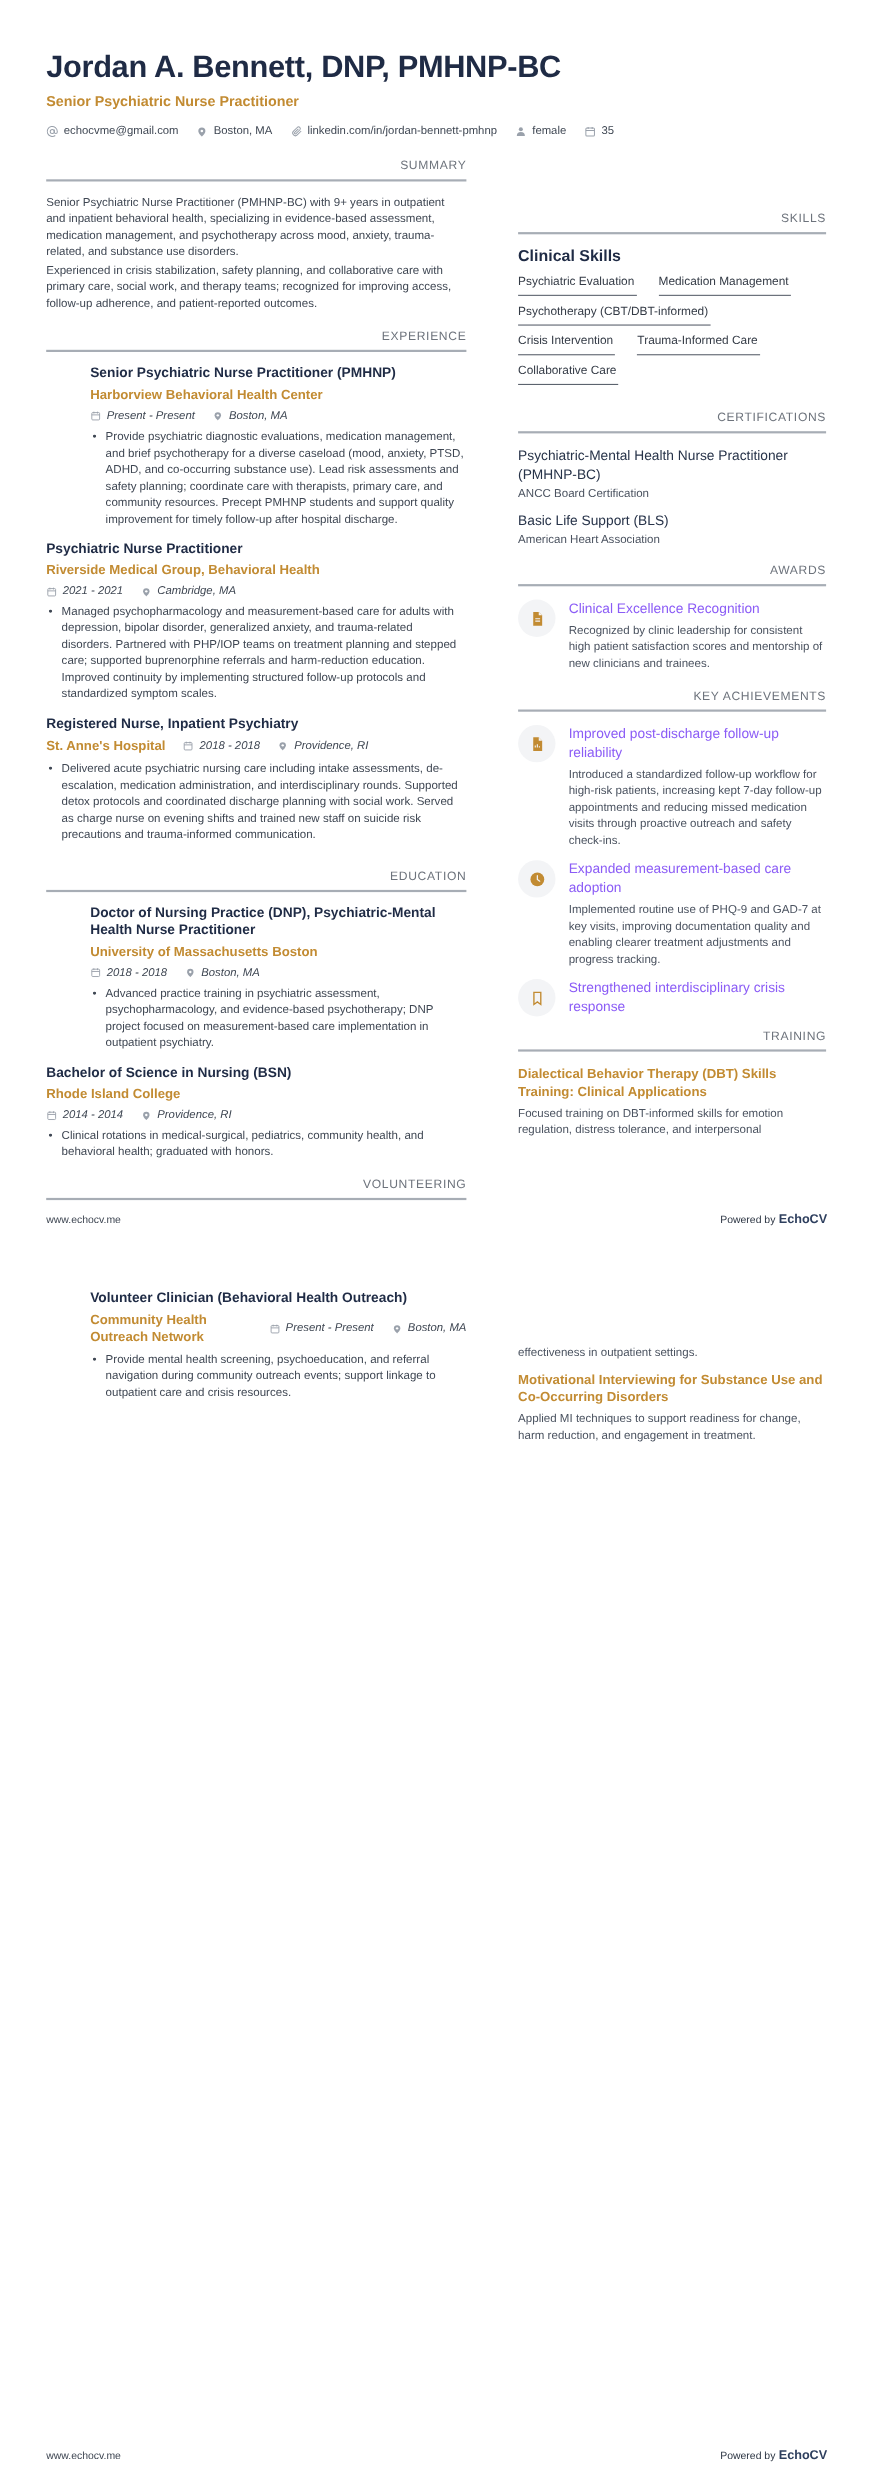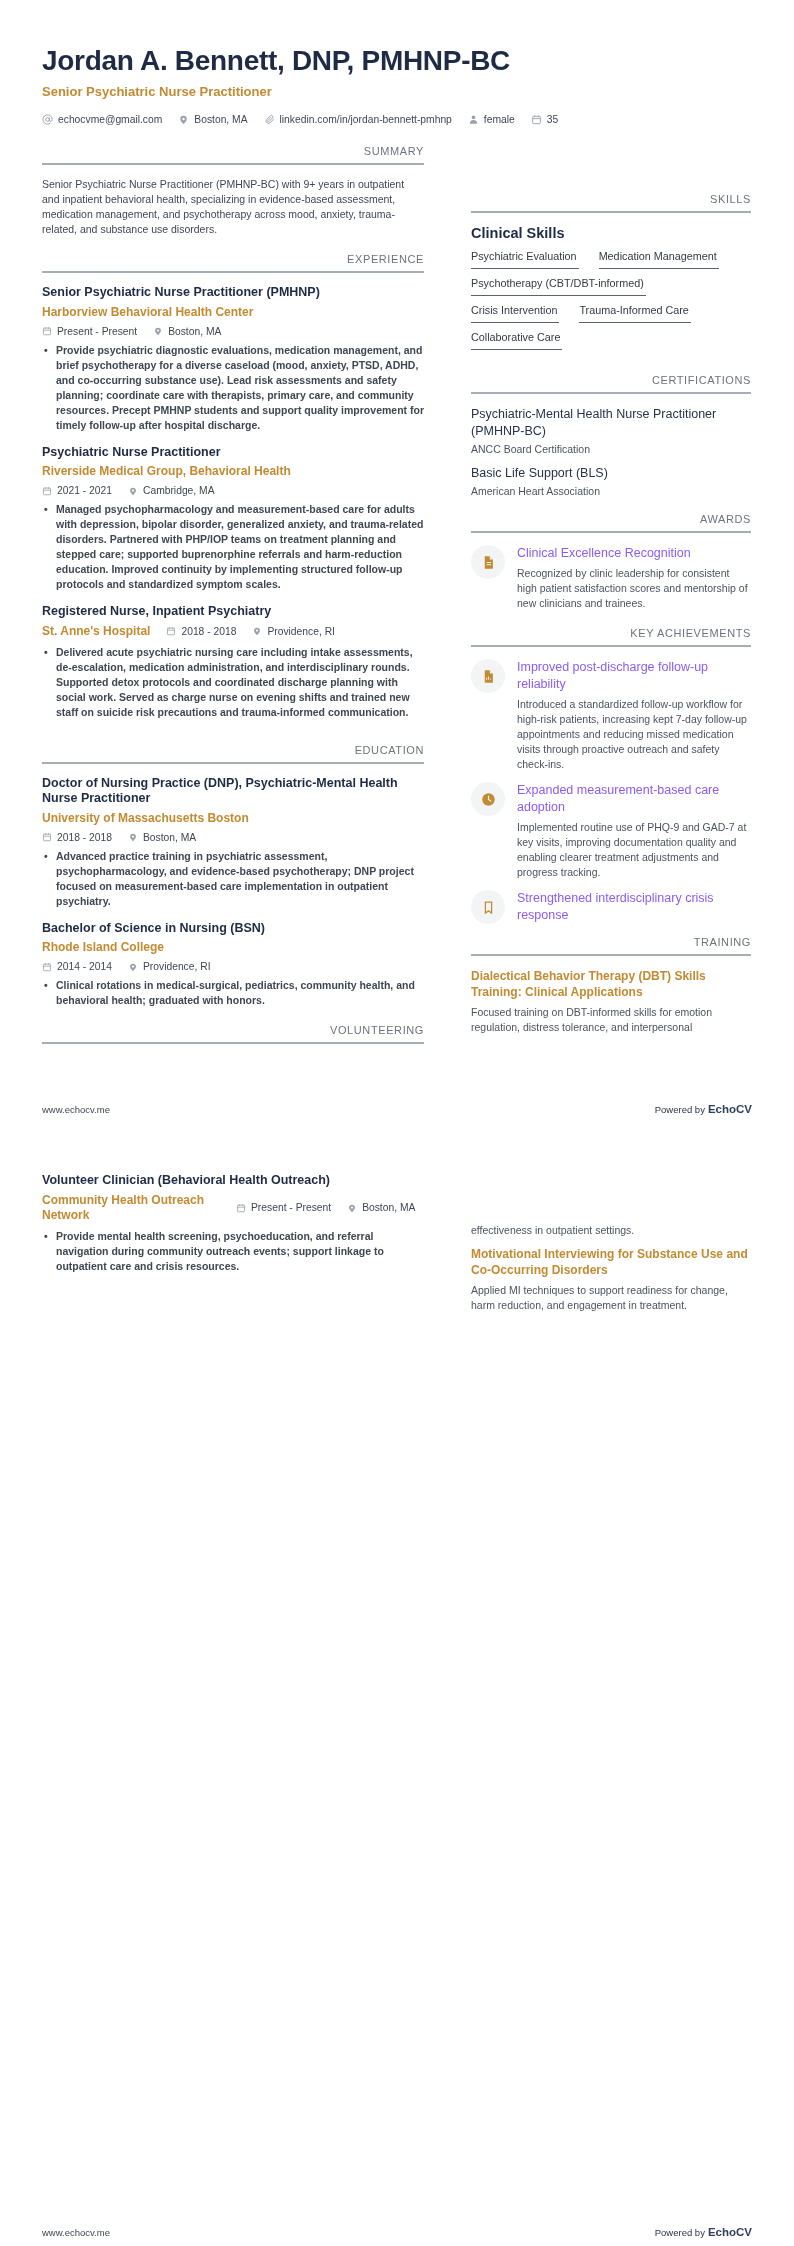--- a/index.html
+++ b/index.html
@@ -28,30 +28,30 @@
   .sec { margin-top:16px; }
   .sec:first-child { margin-top:0; }
   .sec-head { font-size:11px; font-weight:500; color:#6d737c; letter-spacing:0.6px;text-align:right; }
   .sec-rule { height:2px; background:#a7adb5; border:none; margin:6px 0 12px 0; }
 
   .para { font-size:10.5px; line-height:15px; color:#3f4753; }
   .para + .para { margin-top:2px; }
 
   
   .entry { margin-top:12px; }
-  .entry:first-of-type { margin-top:0; }
+  .entry:first-of-type { margin-top:0;margin-left:40px; }
   .entry-title { font-size:12.5px; font-weight:700; color:#1f2b45; line-height:15.5px; }
   .entry-org { font-size:12px; font-weight:700; color:#c28b32; margin-top:4px; line-height:15px; }
-  .meta-row { display:flex; align-items:center; gap:16px; margin-top:6px; font-size:10.3px; color:#3f4753; }
+  .meta-row { display:flex; align-items:center; gap:16px; margin-top:6px; font-size:10.3px; color:#3f4753;font-style:italic; }
   .meta { display:flex; align-items:center; gap:5px; white-space:nowrap; }
   .meta .cicon svg { width:10px; height:10px; }
   .org-inline { display:flex; align-items:center; gap:16px; margin-top:4px; }
   .org-inline .entry-org { margin-top:0; }
   .org-inline .meta-row { margin-top:0; }
-  .bullets { list-style:none; margin-top:6px;font-weight:bold; }
+  .bullets { list-style:none; margin-top:6px; }
   .bullets li { position:relative; padding-left:14px; font-size:10.5px; line-height:15px; color:#3f4753; }
   .bullets li::before { content:"•"; position:absolute; left:2px; top:0; color:#3f4753; }
 
   
   .skills-group-title { font-size:14.5px; font-weight:700; color:#1f2b45; margin-bottom:9px; }
   .skill-list { display:flex; flex-wrap:wrap; column-gap:20px; }
   .skill { font-size:10.8px; color:#333a45; padding:0 2px 6px 0; border-bottom:1.5px solid #5c636e; margin-bottom:8px; }
 
   
   .cert { margin-top:10px; }
@@ -143,20 +143,21 @@
   </header>
 
   <div class="cols">
 
     <div class="col-left">
 
       <section class="sec">
         <h2 class="sec-head">SUMMARY</h2>
         <hr class="sec-rule">
         <p class="para">Senior Psychiatric Nurse Practitioner (PMHNP-BC) with 9+ years in outpatient and inpatient behavioral health, specializing in evidence-based assessment, medication management, and psychotherapy across mood, anxiety, trauma-related, and substance use disorders.</p>
+        <p class="para">Experienced in crisis stabilization, safety planning, and collaborative care with primary care, social work, and therapy teams; recognized for improving access, follow-up adherence, and patient-reported outcomes.</p>
       </section>
 
       <section class="sec">
         <h2 class="sec-head">EXPERIENCE</h2>
         <hr class="sec-rule">
 
         <div class="entry">
           <div class="entry-title">Senior Psychiatric Nurse Practitioner (PMHNP)</div>
           <div class="entry-org">Harborview Behavioral Health Center</div>
           <div class="meta-row">

